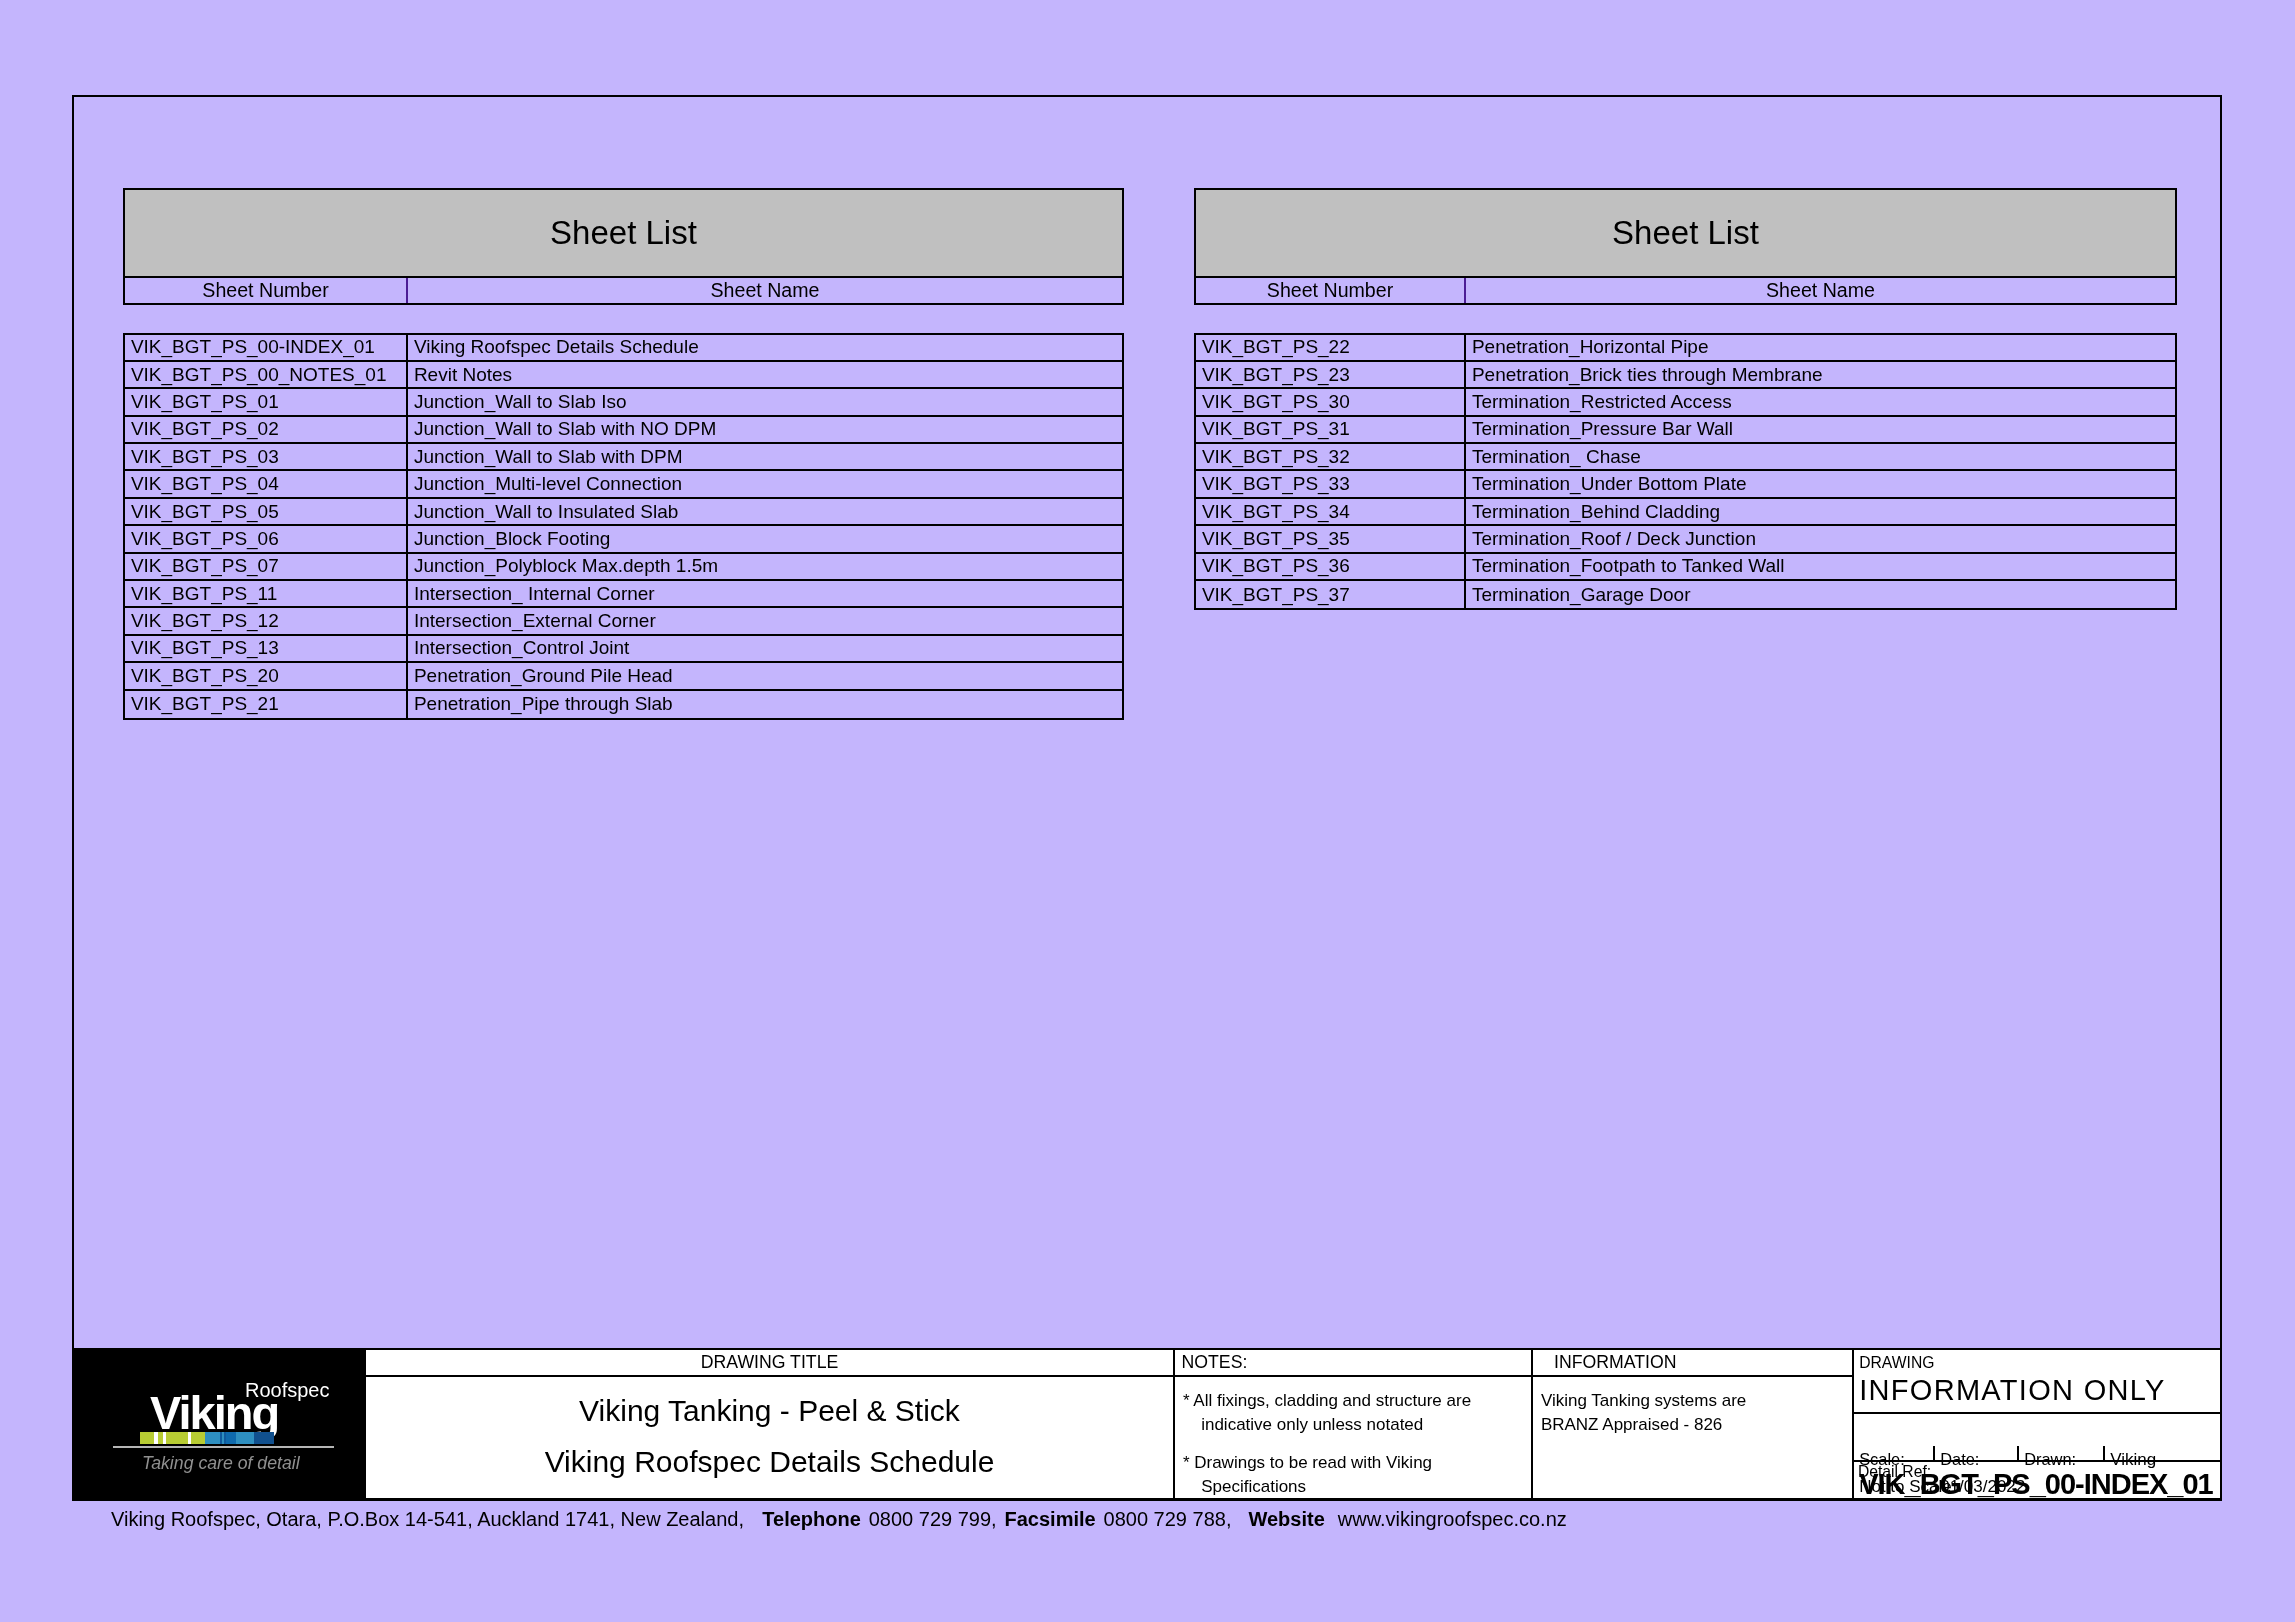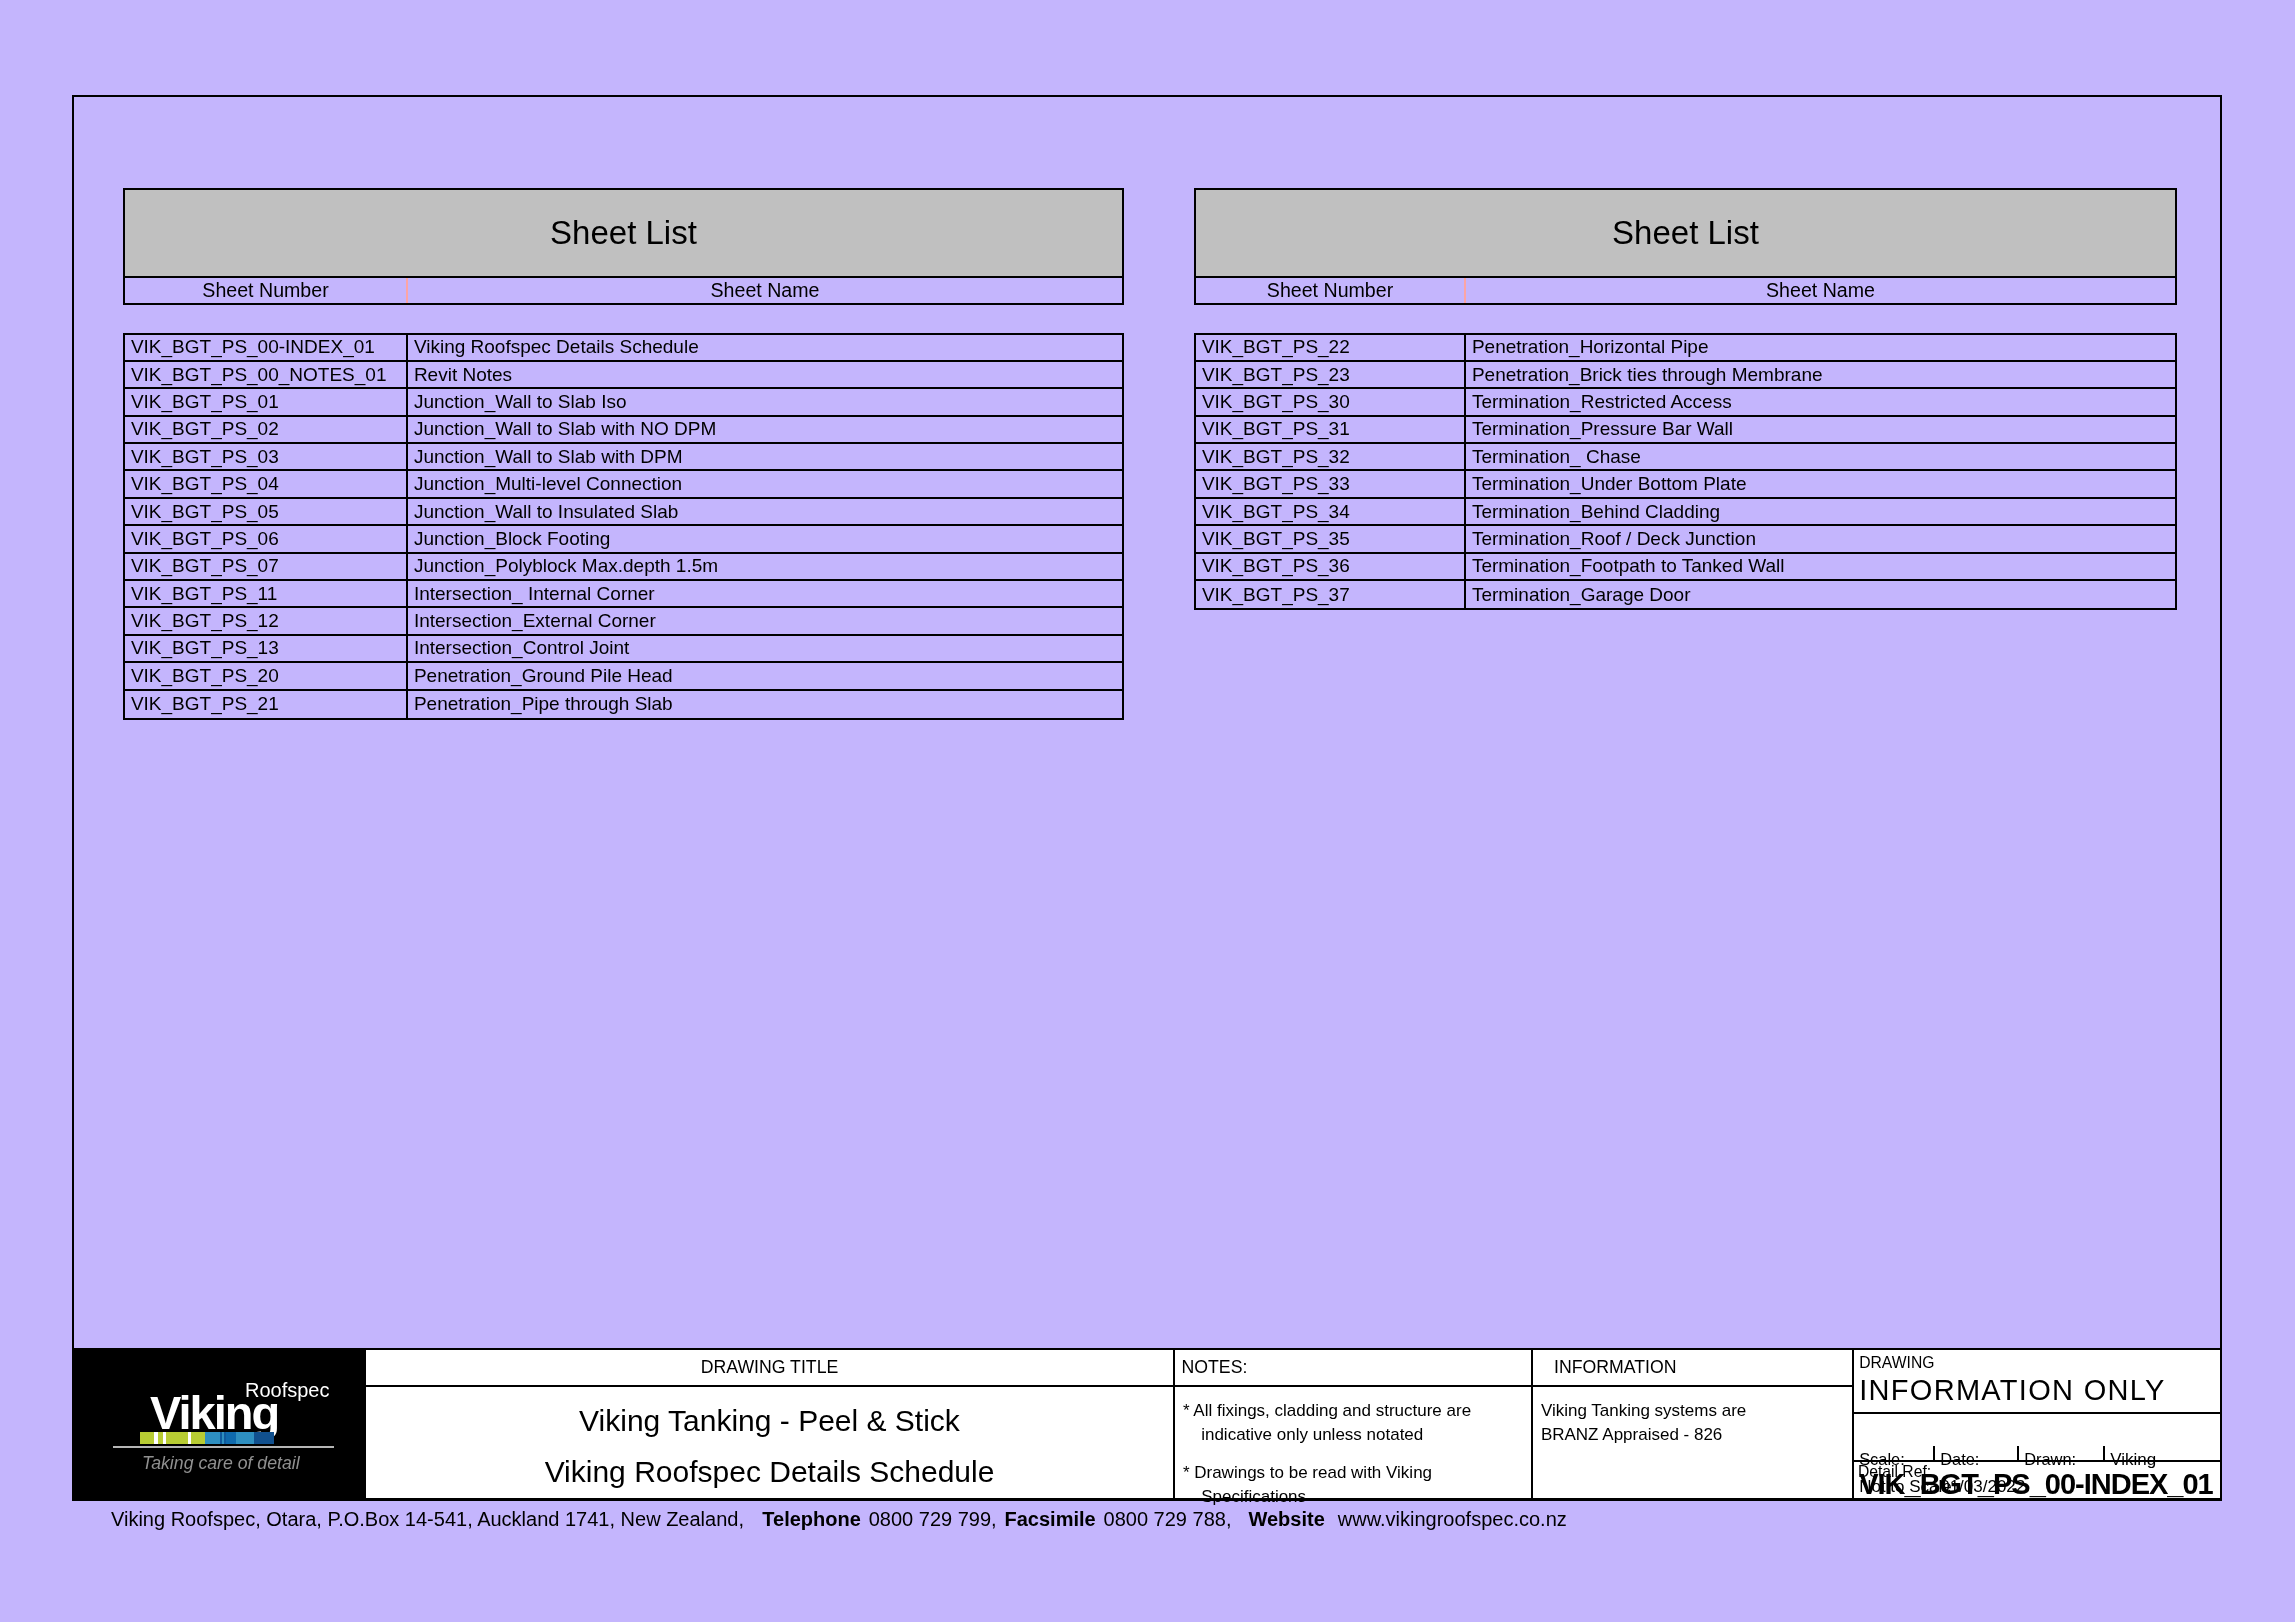--- a/index.html
+++ b/index.html
@@ -12,21 +12,21 @@
 
   
   .slist{position:absolute;top:188px;}
   #slist-0{left:123px;width:1001px;--col1:283px;}
   #slist-1{left:1194px;width:983px;--col1:270px;}
   .slist-title{height:90px;background:#c0c0c0;border:2.6px solid #000;box-sizing:border-box;
                display:flex;align-items:center;justify-content:center;font-size:33px;}
   .slist-head{height:27px;border:2.6px solid #000;border-top:none;box-sizing:border-box;
               display:flex;font-size:19.6px;}
   .slist-head .hc{display:flex;align-items:center;justify-content:center;box-sizing:border-box;}
-  .hc.num{width:var(--col1);border-right:2px solid #fca5a5;flex:none;}
+  .hc.num{width:var(--col1);border-right:2px solid #4c1d95;flex:none;}
   .hc.name{flex:1;}
   .slist-body{margin-top:27.5px;border:2.6px solid #000;}
   .slist-row{display:flex;height:27.4px;border-bottom:2px solid #000;box-sizing:border-box;font-size:19px;}
   .slist-row:last-child{border-bottom:none;}
   .slist-row .cell{display:flex;align-items:center;padding-left:5.9px;box-sizing:border-box;
                    white-space:nowrap;overflow:hidden;}
   .cell.num{width:var(--col1);border-right:2px solid #000;flex:none;}
   .cell.name{flex:1;}
 
   
@@ -35,21 +35,21 @@
   .tb-logo{width:290px;flex:none;background:#000;position:relative;}
   .logo-sub{position:absolute;left:171px;top:29px;color:#fff;font-size:20px;}
   .logo-brand{position:absolute;left:76px;top:35px;color:#fff;font-size:47px;
               font-weight:bold;letter-spacing:-2px;}
   .logo-stripe{position:absolute;left:66px;top:82px;height:11.8px;display:flex;}
   .logo-stripe span{height:100%;flex:none;}
   .logo-line{position:absolute;left:39px;top:96px;width:221px;height:2px;background:#b5b5b5;}
   .logo-tagline{position:absolute;left:68px;top:103px;color:#909090;font-size:17.7px;font-style:italic;}
 
   .tb-sec{border-left:2.6px solid #000;box-sizing:border-box;}
-  .tb-strip{height:37px;border-bottom:2px solid #000;box-sizing:border-box;
+  .tb-strip{height:27px;border-bottom:2px solid #000;box-sizing:border-box;
             font-size:17.7px;display:flex;align-items:center;}
   .tb-title{width:809px;flex:none;}
   .tb-title .tb-strip{justify-content:center;}
   .tb-title-content{text-align:center;font-size:30px;line-height:1.68;padding-top:9.2px;}
   .tb-notes{width:358px;flex:none;}
   .tb-notes .tb-strip{padding-left:6.5px;}
   .notes-content{padding:11.8px 5.2px 0 7.9px;font-size:17px;line-height:1.4;}
   .note-item{margin-bottom:14.4px;}
   .note-cont{padding-left:18.3px;}
   .tb-info{width:321px;flex:none;}

